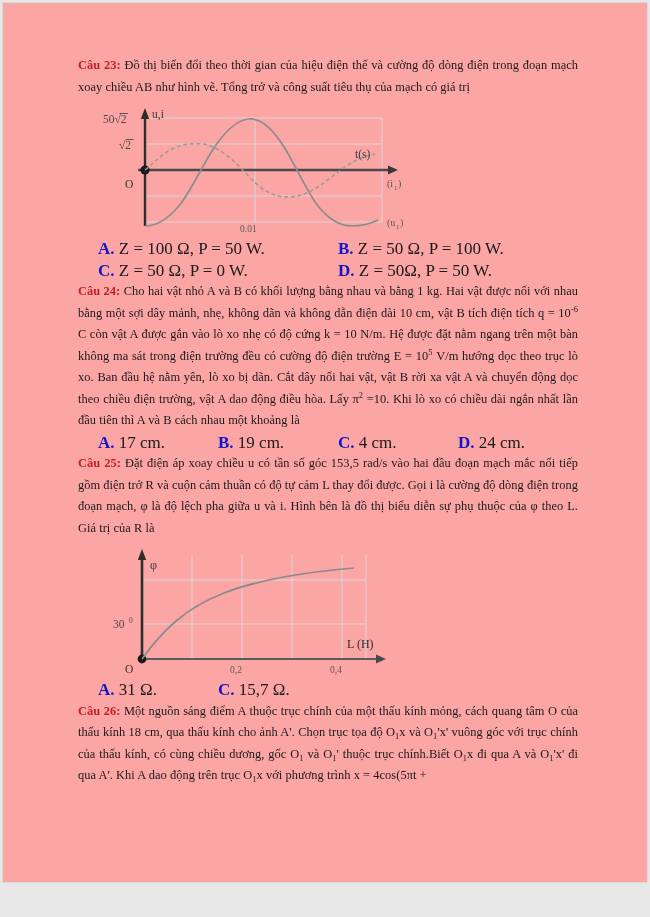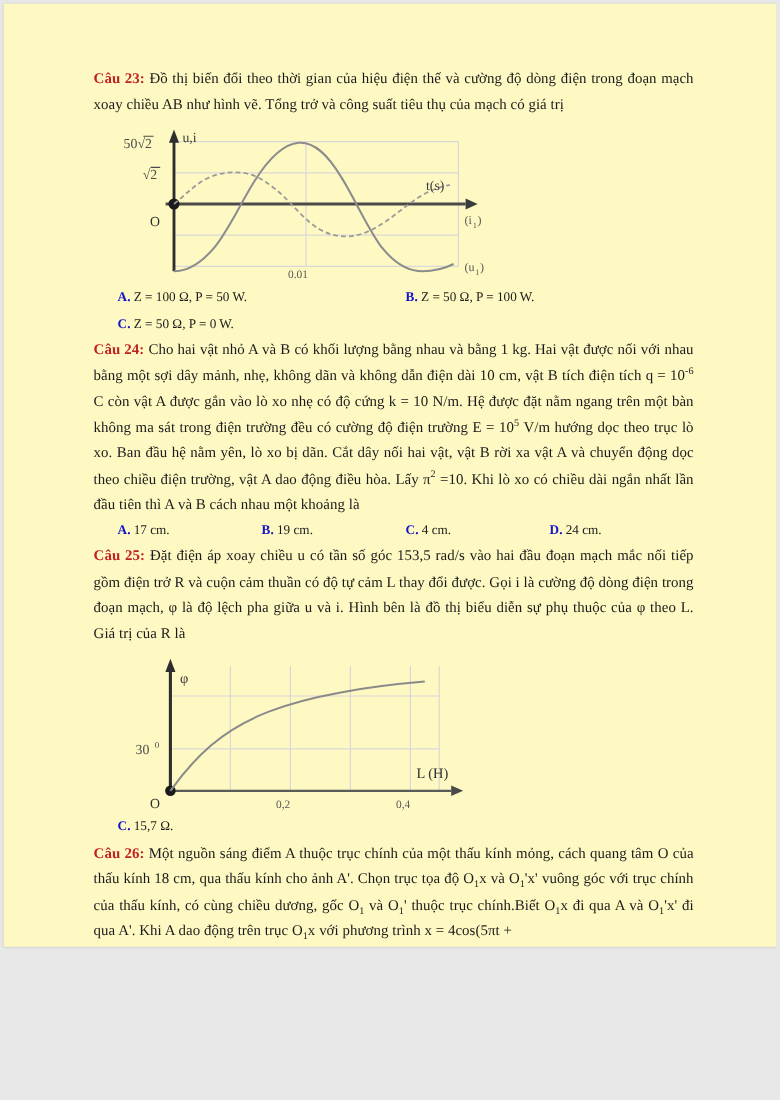--- a/index.html
+++ b/index.html
@@ -11,22 +11,22 @@
     height: 917px;
     background: #e8e8e8;
     font-family: "Liberation Serif", "DejaVu Serif", serif;
     overflow: hidden;
   }
   .page {
     position: absolute;
     left: 3px;
     top: 3px;
     width: 644px;
-    height: 786px;
-    background: #fef9c3;
+    height: 879px;
+    background: #fca5a5;
     box-shadow: 0 0 2px rgba(0,0,0,0.18);
     overflow: hidden;
   }
   .content {
     position: absolute;
     left: 75px;
     top: 52px;
     width: 500px;
   }
   .qline {
@@ -38,21 +38,21 @@
   }
   .qnum {
     color: #c0231f;
     font-weight: bold;
   }
   sup { font-size: 0.68em; vertical-align: super; line-height: 0; }
   sub { font-size: 0.68em; vertical-align: sub; line-height: 0; }
 
   .answers {
     display: flex;
-    font-size: 11px;
+    font-size: 17px;
     line-height: 21.5px;
     color: #1a1a1a;
     padding-left: 20px;
     box-sizing: border-box;
   }
   .answers.two > div { width: 50%; }
   .answers.four > div { width: 25%; }
   .alet {
     color: #1414c8;
     font-weight: bold;
@@ -137,20 +137,24 @@
       </div>
       <div>
         <span class="alet">B.</span>
         <span>Z = 50 Ω, P = 100 W.</span>
       </div>
     </div>
     <div class="answers two">
       <div>
         <span class="alet">C.</span>
         <span>Z = 50 Ω, P = 0 W.</span>
+      </div>
+      <div>
+        <span class="alet">D.</span>
+        <span>Z = 50Ω, P = 50 W.</span>
       </div>
     </div>
 
     <div class="qline">
       <span class="qnum">Câu 24:</span>
       <span>Cho hai vật nhỏ A và B có khối lượng bằng nhau và bằng 1 kg. Hai vật được nối với nhau bằng một sợi dây mảnh, nhẹ, không dãn và không dẫn điện dài 10 cm, vật B tích điện tích q = 10</span><sup>-6</sup><span> C còn vật A được gắn vào lò xo nhẹ có độ cứng k = 10 N/m. Hệ được đặt nằm ngang trên một bàn không ma sát trong điện trường đều có cường độ điện trường E = 10</span><sup>5</sup><span> V/m hướng dọc theo trục lò xo. Ban đầu hệ nằm yên, lò xo bị dãn. Cắt dây nối hai vật, vật B rời xa vật A và chuyển động dọc theo chiều điện trường, vật A dao động điều hòa. Lấy π</span><sup>2</sup><span> =10. Khi lò xo có chiều dài ngắn nhất lần đầu tiên thì A và B cách nhau một khoảng là</span>
     </div>
 
     <div class="answers four">
       <div>
@@ -204,20 +208,24 @@
         <text x="25" y="76" font-family="Liberation Serif, serif" font-size="7.5" fill="#4a4a4a">0</text>
         <text x="21" y="126" font-family="Liberation Serif, serif" font-size="11.5" fill="#2e2e2e">O</text>
         <text x="126" y="126" font-family="Liberation Serif, serif" font-size="9.5" fill="#5a5a5a">0,2</text>
         <text x="226" y="126" font-family="Liberation Serif, serif" font-size="9.5" fill="#5a5a5a">0,4</text>
         <text x="243" y="101" font-family="Liberation Serif, serif" font-size="12" fill="#2e2e2e">L (H)</text>
       </svg>
     </div>
 
     <div class="answers four">
       <div>
+        <span class="alet">A.</span>
+        <span>31 Ω.</span>
+      </div>
+      <div>
         <span class="alet">C.</span>
         <span>15,7 Ω.</span>
       </div>
     </div>
 
     <div class="qline">
       <span class="qnum">Câu 26:</span>
       <span>Một nguồn sáng điểm A thuộc trục chính của một thấu kính mỏng, cách quang tâm O của thấu kính 18 cm, qua thấu kính cho ảnh A'. Chọn trục tọa độ O</span><sub>1</sub><span>x và O</span><sub>1</sub><span>'x' vuông góc với trục chính của thấu kính, có cùng chiều dương, gốc O</span><sub>1</sub><span> và O</span><sub>1</sub><span>' thuộc trục chính.Biết O</span><sub>1</sub><span>x đi qua A và O</span><sub>1</sub><span>'x' đi qua A'. Khi A dao động trên trục O</span><sub>1</sub><span>x với phương trình x = 4cos(5πt +</span>
     </div>
 

